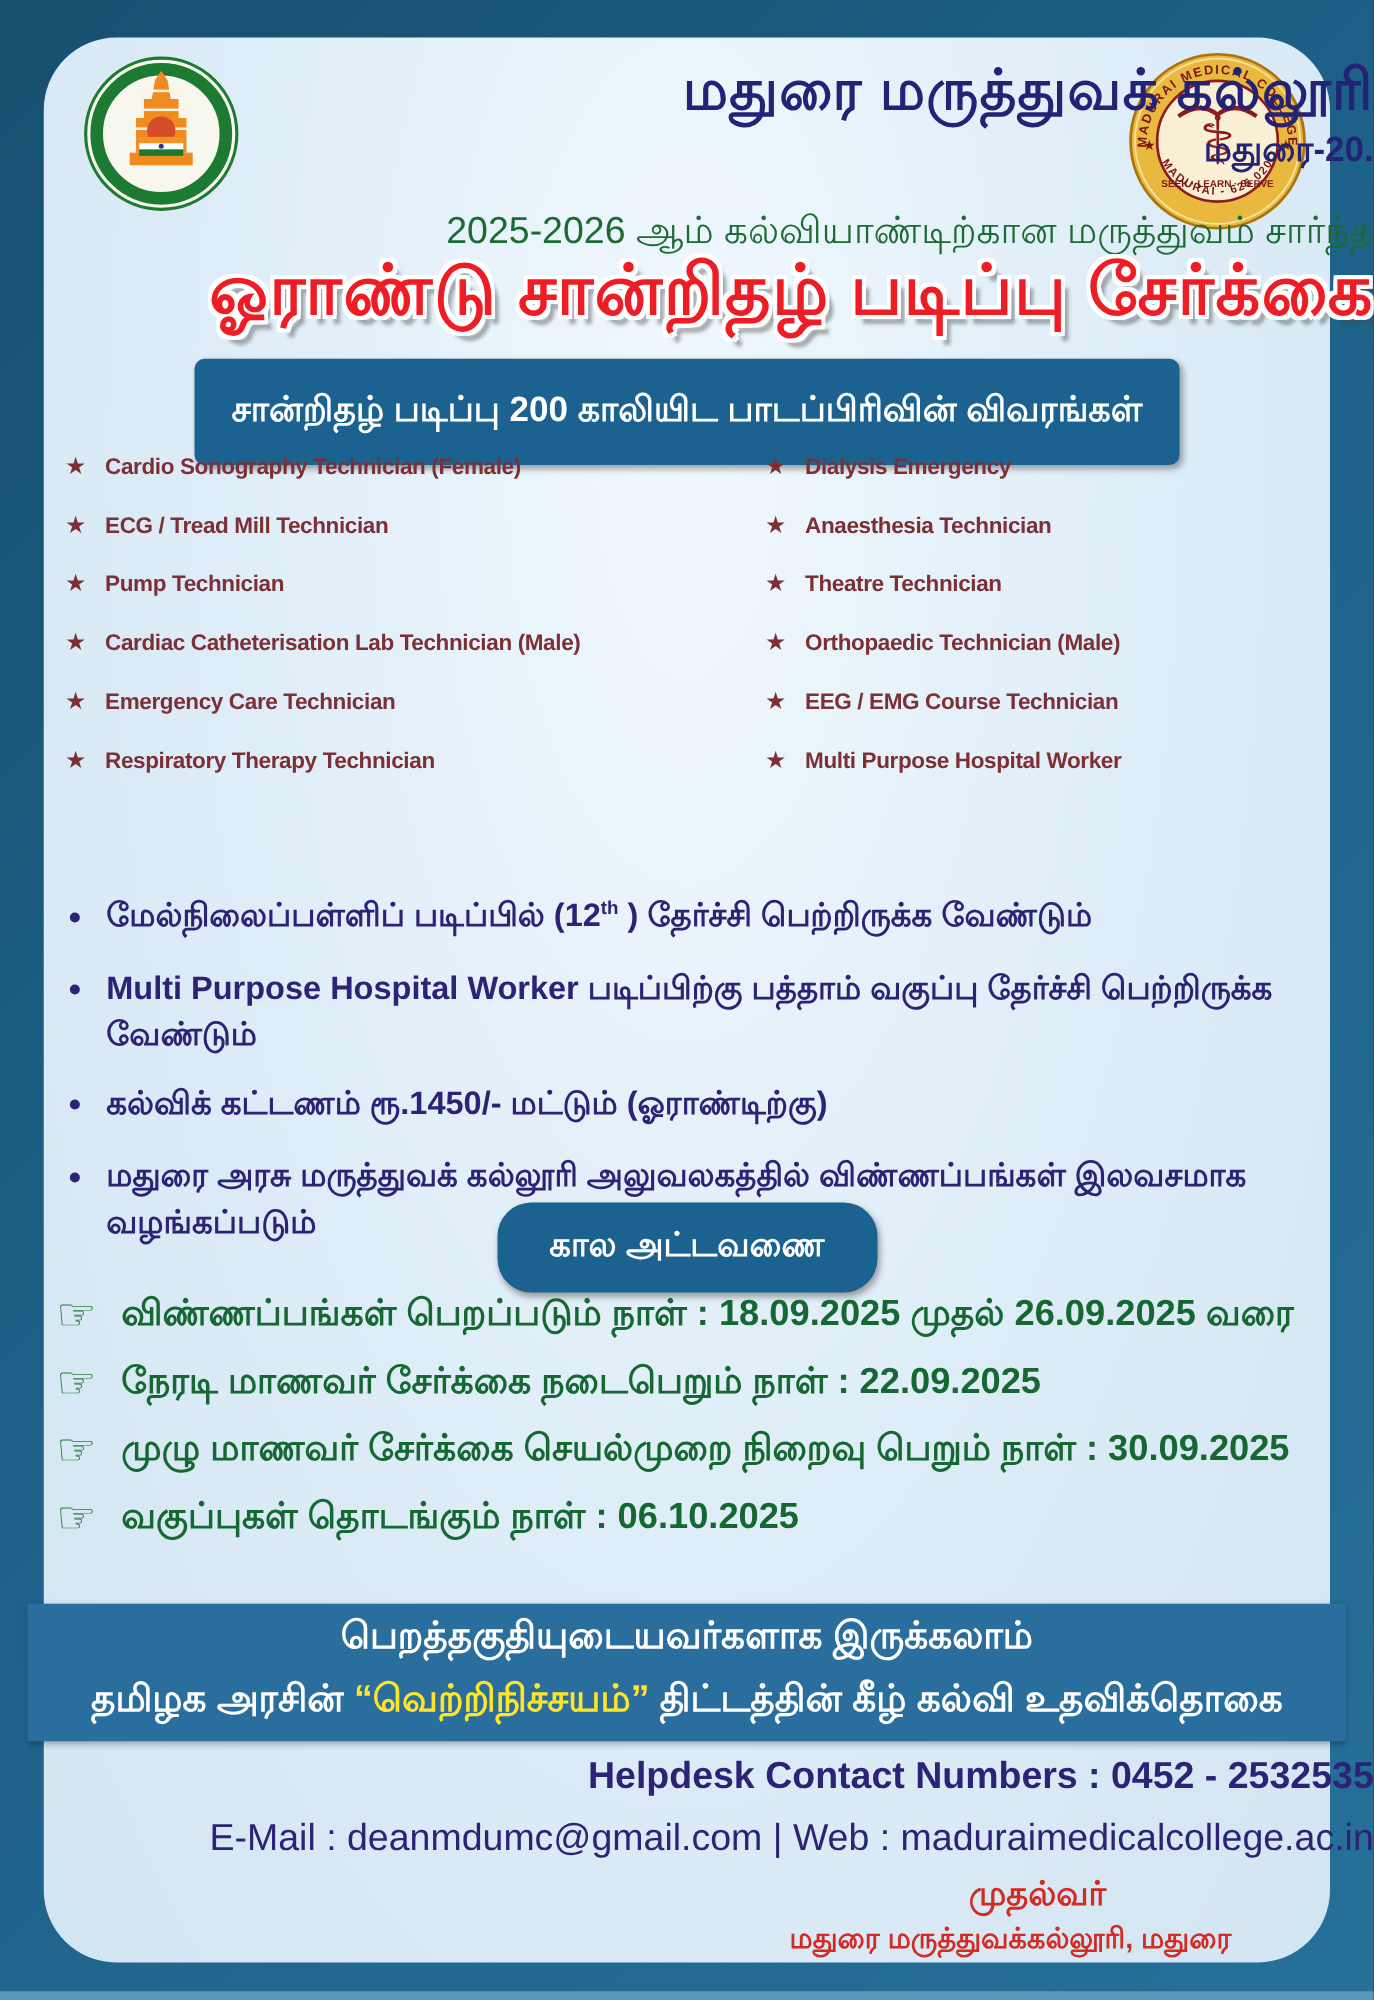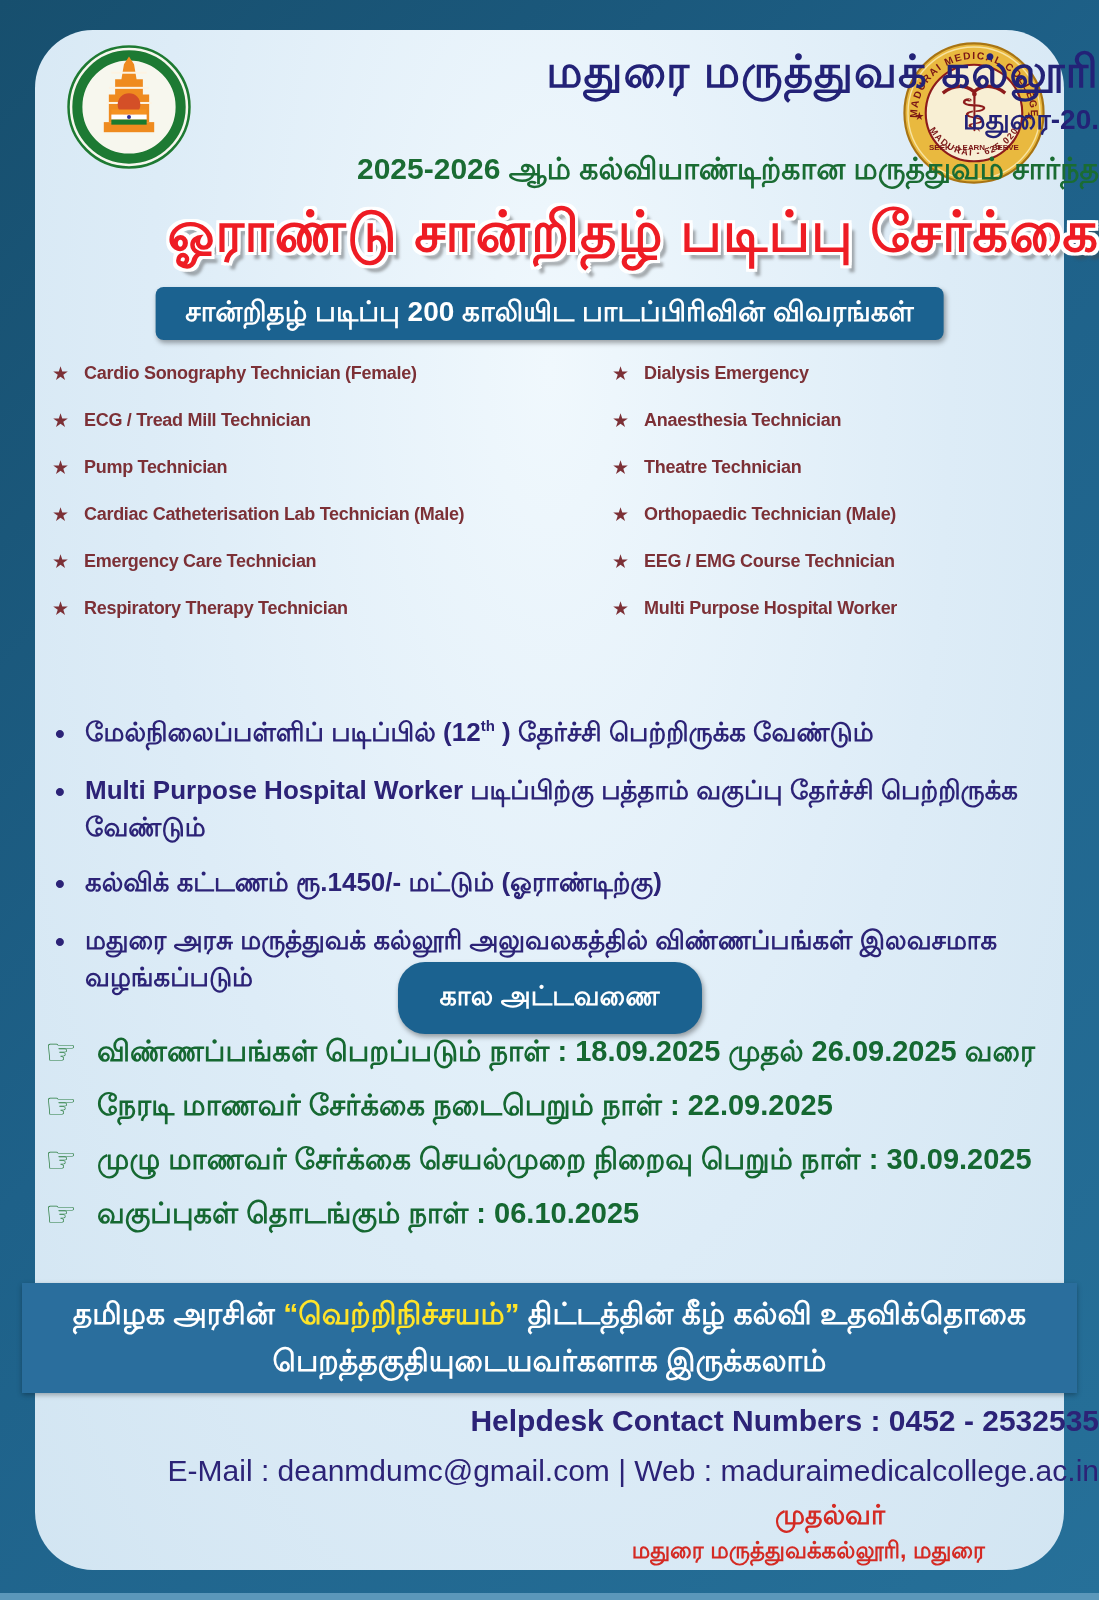--- a/index.html
+++ b/index.html
@@ -10,31 +10,31 @@
   }
   .card{
     position:absolute;left:35px;top:30px;width:1029px;height:1540px;border-radius:58px;
     background:radial-gradient(ellipse at 50% 22%, #f0f8fd 0%, #ddecf7 55%, #d2e5f2 100%);
   }
   .ctext{position:absolute;left:0;right:0;text-align:right;}
   .emblem{position:absolute;left:66px;top:44px;width:126px;height:126px;}
   .seal{position:absolute;left:903px;top:42px;width:142px;height:142px;}
   .college-title{top:46px;font-size:45px;font-weight:bold;color:#232277;letter-spacing:1px;}
   .city-line{top:104px;font-size:28px;font-weight:bold;color:#232277;}
-  .year-line{top:152px;font-size:30px;font-weight:bold;color:#1a6c33;}
+  .year-line{top:168px;font-size:30px;font-weight:normal;color:#1a6c33;}
   .main-heading{
     top:199px;font-size:56px;font-weight:800;color:#ee1c24;letter-spacing:1px;
     text-shadow:-3px -3px 0 #fff,3px -3px 0 #fff,-3px 3px 0 #fff,3px 3px 0 #fff,
                 -3px 0 0 #fff,3px 0 0 #fff,0 -3px 0 #fff,0 3px 0 #fff,
                 6px 7px 3px rgba(70,70,70,.45);
   }
   .banner{
     position:absolute;top:287px;left:50%;transform:translateX(-50%);
     background:#1b6290;color:#ffffff;font-size:28px;font-weight:bold;
-    padding:9px 30px;border-radius:8px;white-space:nowrap;
+    padding:25px 30px;border-radius:8px;white-space:nowrap;
     box-shadow:2px 3px 5px rgba(0,0,0,.35);
   }
   .course-col{position:absolute;top:350px;margin:0;padding:0;list-style:none;}
   .course-col.left{left:52px;}
   .course-col.right{left:612px;}
   .course-row{height:47px;display:flex;align-items:center;white-space:nowrap;}
   .course-star{color:#7c3036;font-size:19px;margin-right:15px;}
   .course-label{color:#7c3036;font-size:18px;font-weight:bold;letter-spacing:-0.3px;}
   .pill{
     position:absolute;left:50%;transform:translateX(-50%);
@@ -200,22 +200,22 @@
       <span class="hand-icon">☞</span>
       <span>முழு மாணவர் சேர்க்கை செயல்முறை நிறைவு பெறும் நாள் : 30.09.2025</span>
     </div>
     <div class="sched-item">
       <span class="hand-icon">☞</span>
       <span>வகுப்புகள் தொடங்கும் நாள் : 06.10.2025</span>
     </div>
   </div>
 
   <div class="band">
+    <div class="band-line l2">பெறத்தகுதியுடையவர்களாக இருக்கலாம்</div>
     <div class="band-line l1"><span>தமிழக அரசின் </span><span class="band-highlight">“வெற்றிநிச்சயம்”</span><span> திட்டத்தின் கீழ் கல்வி உதவிக்தொகை</span></div>
-    <div class="band-line l2">பெறத்தகுதியுடையவர்களாக இருக்கலாம்</div>
   </div>
 
   <div class="ctext helpdesk-line">Helpdesk Contact Numbers : 0452 - 2532535</div>
   <div class="ctext email-line">E-Mail : deanmdumc@gmail.com | Web : maduraimedicalcollege.ac.in</div>
   <div class="sig-title">முதல்வர்</div>
   <div class="sig-org">மதுரை மருத்துவக்கல்லூரி, மதுரை</div>
   <div class="bottom-strip"></div>
 </div>
 
 </body></html>

